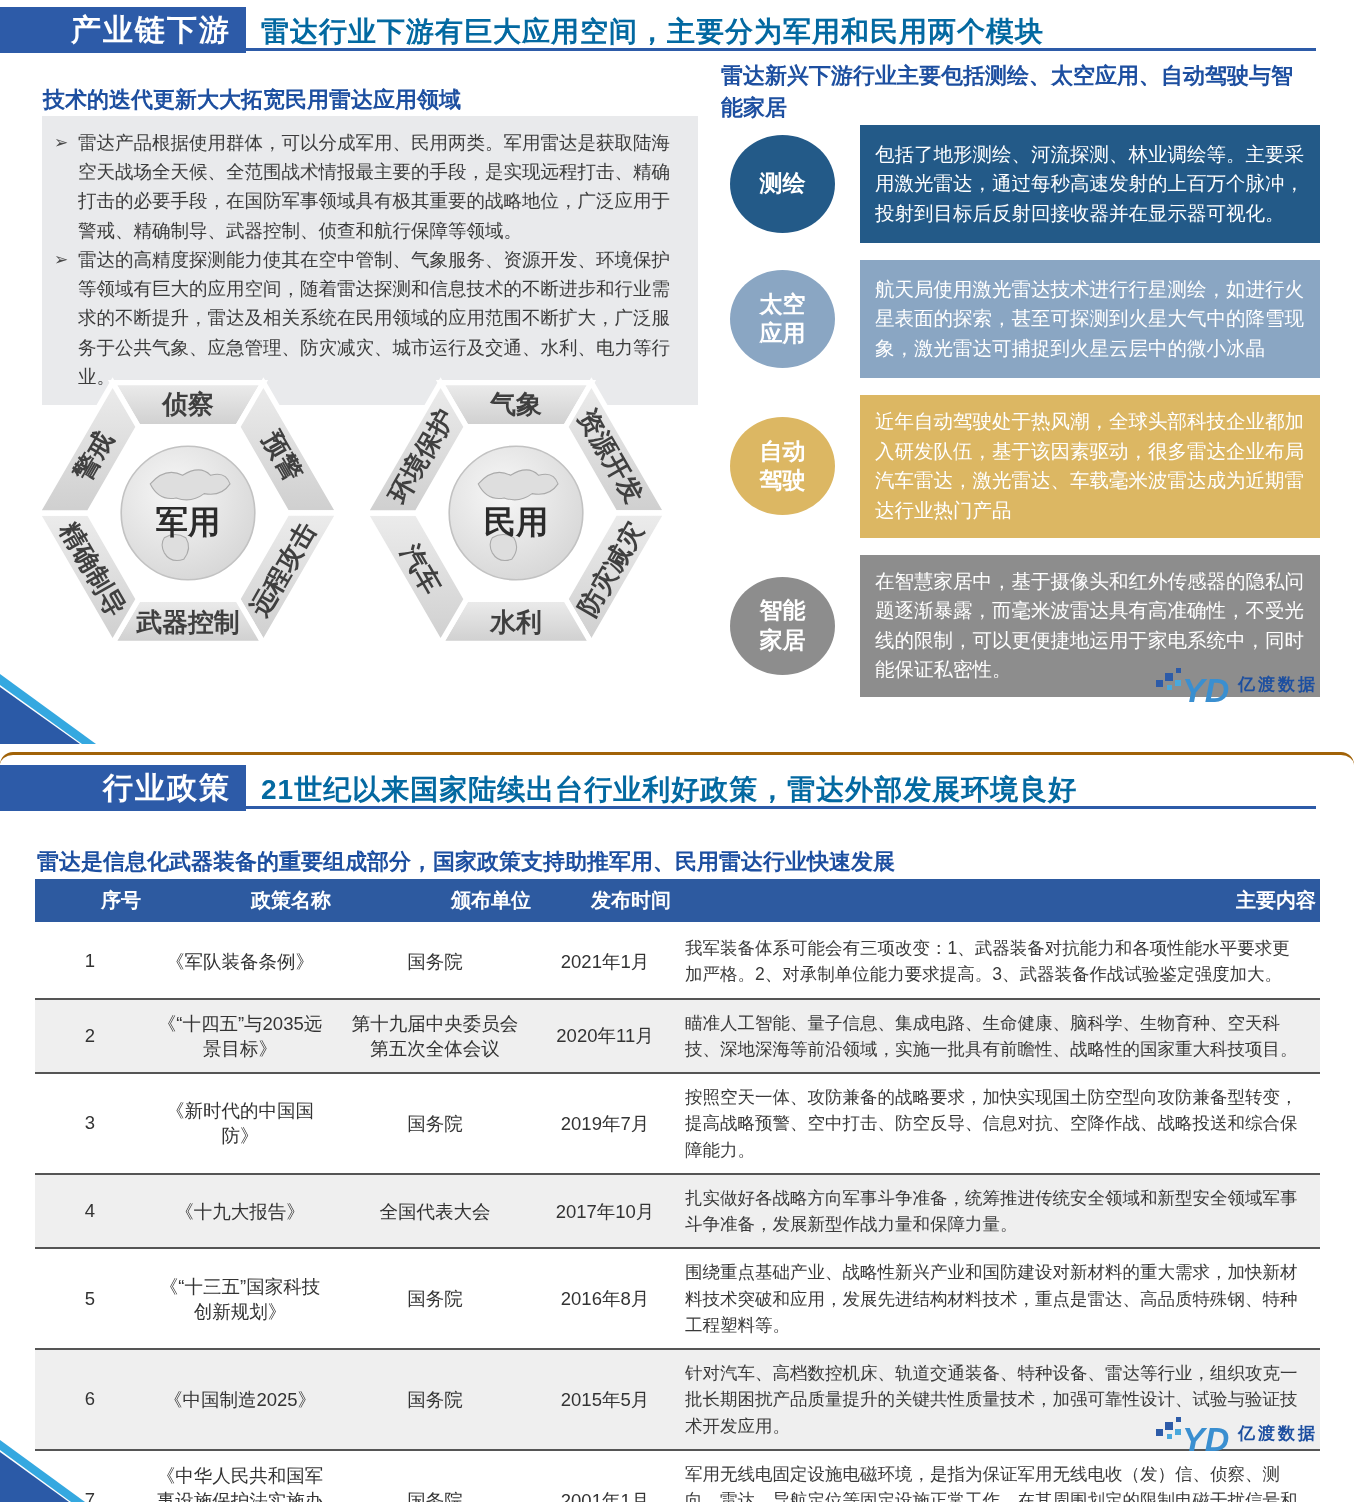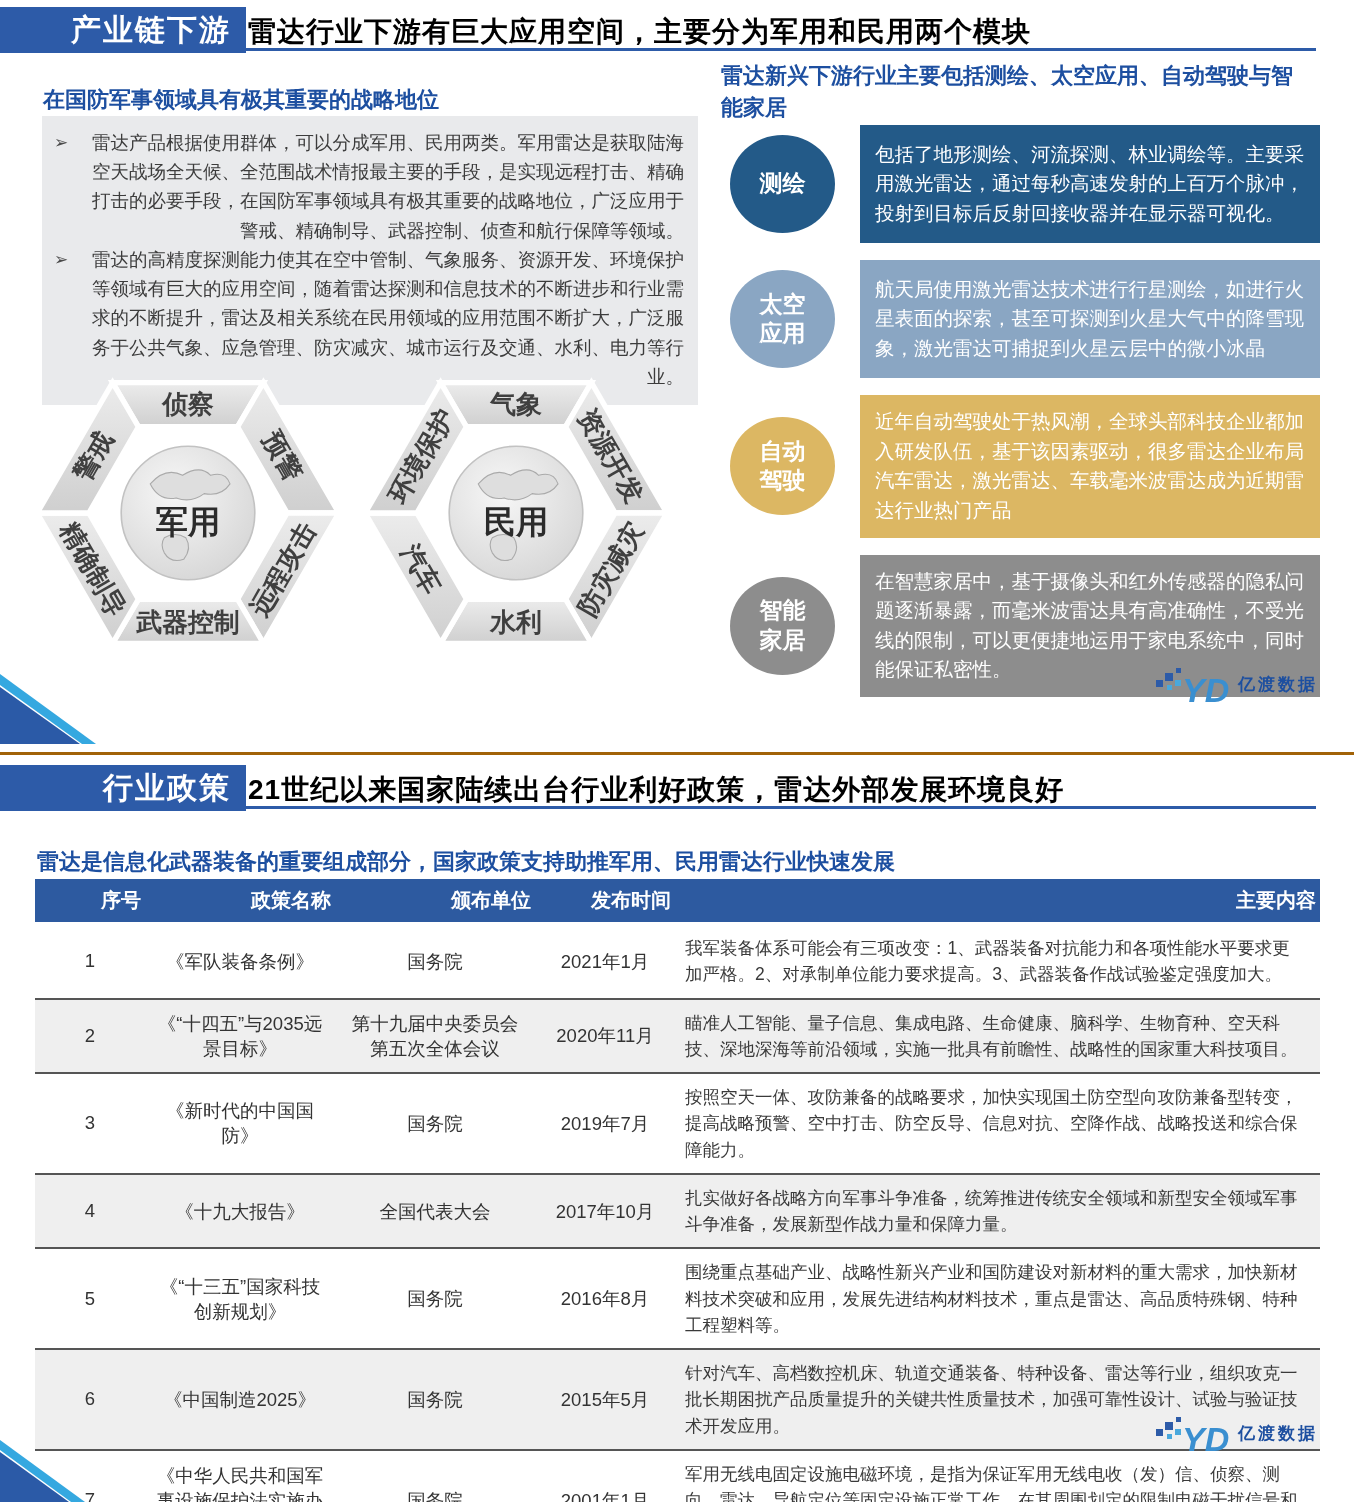--- a/index.html
+++ b/index.html
@@ -1,35 +1,35 @@
 <!DOCTYPE html>
 <html><head>
 <meta charset="utf-8">
 <style>
   html,body { margin:0; padding:0; background:#ffffff; }
   .page { position:relative; width:1354px; height:1502px; overflow:hidden; background:#fff;
           font-family:"Liberation Sans", sans-serif; color:#3a3a3a; }
-  .slide { position:absolute; left:0; width:100%; background:#fff; }
+  .slide { position:absolute; left:0; width:100%; background:#fff;border-radius:13px; }
   #slide1 { top:0; height:752px; }
   #slide2 { top:752px; height:750px; border-top:3px solid #a16207; box-sizing:border-box; }
 
   
   .tab { position:absolute; left:0; top:7px; height:46px; width:246px; background:#2d5ba8; color:#fff;
          display:flex; align-items:center; justify-content:flex-end; padding-right:15px; box-sizing:border-box;
          font-size:30px; font-weight:bold; letter-spacing:2px; }
   .hrule { position:absolute; left:246px; top:48px; width:1070px; height:3px; background:#2d5ba8; }
-  .sec-title { position:absolute; left:248px; top:13px; font-size:28px; font-weight:bold; color:#000000; letter-spacing:1px; }
+  .sec-title { position:absolute; left:261px; top:13px; font-size:28px; font-weight:bold; color:#0369a1; letter-spacing:1px; }
 
   
   .left-subtitle { position:absolute; left:43px; top:85px; font-size:22px; font-weight:bold; color:#1d4fa0; }
   .bullets { position:absolute; left:42px; top:116px; width:656px; background:#e9eaec;
              padding:12px 14px 14px 12px; box-sizing:border-box; font-size:18.5px; line-height:1.58; color:#3c3c3c; }
   .bullet { display:flex; }
   .bullet .mk { flex:0 0 24px; color:#4a4a4a; font-size:17px; padding-top:2px; }
-  .bullet .bt { flex:1;text-align:right; }
+  .bullet .bt { flex:1; }
 
   .hexes { position:absolute; left:26px; top:346px; display:flex; gap:4px; }
   svg.hex { width:324px; height:334px; }
   .hex-label { font-size:24px; font-weight:bold; fill:#3f3f3f; }
   .hex-center-label { font-size:30px; font-weight:bold; fill:#2b2b2b; }
 
   
   .right-heading { position:absolute; left:721px; top:60px; width:590px; font-size:22px; font-weight:bold;
                    color:#1d4fa0; line-height:1.45; }
   .right-items { position:absolute; left:730px; top:125px; width:590px; display:flex; flex-direction:column; gap:17px; }
@@ -69,21 +69,21 @@
 </head>
 <body>
 
 <div class="page">
 
   <div class="slide" id="slide1">
     <div class="tab">产业链下游</div>
     <div class="hrule"></div>
     <div class="sec-title">雷达行业下游有巨大应用空间，主要分为军用和民用两个模块</div>
 
-    <div class="left-subtitle">在国防军事领域具有极其重要的战略地位</div>
+    <div class="left-subtitle">技术的迭代更新大大拓宽民用雷达应用领域</div>
 
     <div class="bullets">
       <div class="bullet">
         <span class="mk">➢</span>
         <span class="bt">雷达产品根据使用群体，可以分成军用、民用两类。军用雷达是获取陆海空天战场全天候、全范围战术情报最主要的手段，是实现远程打击、精确打击的必要手段，在国防军事领域具有极其重要的战略地位，广泛应用于警戒、精确制导、武器控制、侦查和航行保障等领域。</span>
       </div>
       <div class="bullet">
         <span class="mk">➢</span>
         <span class="bt">雷达的高精度探测能力使其在空中管制、气象服务、资源开发、环境保护等领域有巨大的应用空间，随着雷达探测和信息技术的不断进步和行业需求的不断提升，雷达及相关系统在民用领域的应用范围不断扩大，广泛服务于公共气象、应急管理、防灾减灾、城市运行及交通、水利、电力等行业。</span>
       </div>

